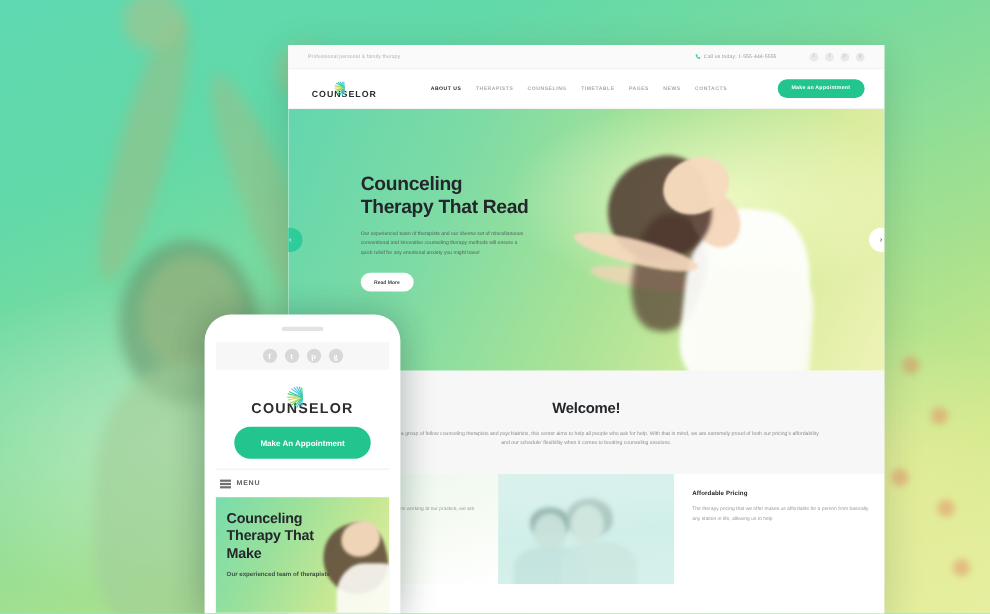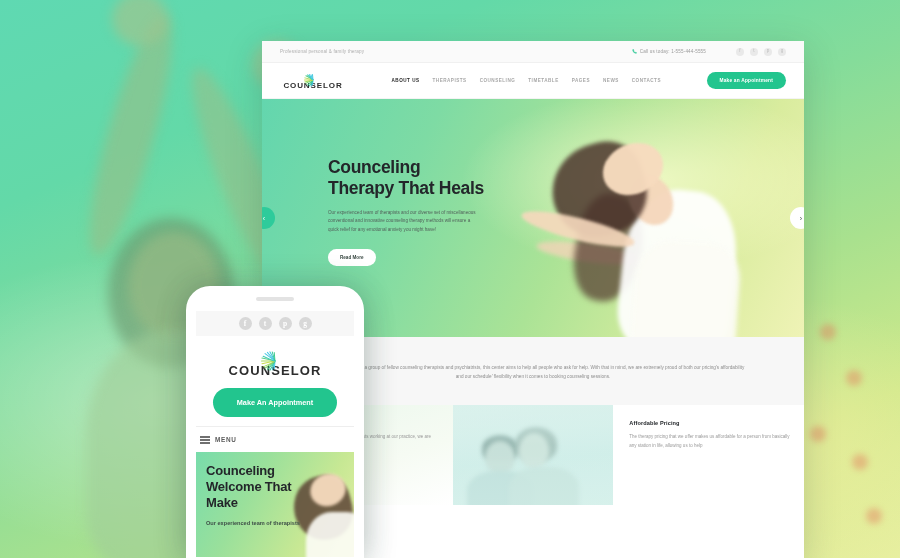--- a/index.html
+++ b/index.html
@@ -277,31 +277,32 @@
         <div class="hw hw-dress2"></div>
         <div class="hw hw-neck"></div>
         <div class="hw hw-hair"></div>
         <div class="hw hw-head"></div>
         <div class="hw hw-armA"></div>
       </div>
 
       <div class="hero-copy">
         <h1 class="hero-h1">
           <span>Counceling</span><br>
-          <span>Therapy That Heals</span>
+          <span>Therapy That Read</span>
         </h1>
         <p class="hero-p">Our experienced team of therapists and our diverse set of miscellaneous conventional and innovative counseling therapy methods will ensure a quick relief for any emotional anxiety you might have!</p>
         <button class="btn-read">Read More</button>
       </div>
 
       <div class="arrow arrow-l">‹</div>
       <div class="arrow arrow-r">›</div>
     </div>
 
     <div class="welcome">
+      <h2>Welcome!</h2>
       <p>Founded in 1999 by a group of fellow counseling therapists and psychiatrists, this center aims to help all people who ask for help. With that in mind, we are extremely proud of both our pricing's affordability and our schedule' flexibility when it comes to booking counseling sessions.</p>
     </div>
 
     <div class="features">
       <div class="feat feat-a">
         <h3>Experienced Therapists</h3>
         <p>With almost a dozen of counseling specialists working at our practice, we are sure that their experience and empathy</p>
       </div>
       <div class="feat feat-b">
         <div class="photo">
@@ -367,21 +368,21 @@
 
       <div class="ph-hero">
         <div class="ph-hero-woman">
           <div class="phw phw-hair"></div>
           <div class="phw phw-head"></div>
           <div class="phw phw-body"></div>
         </div>
         <div class="ph-hero-copy">
           <div class="ph-h1">
             <span>Counceling</span><br>
-            <span>Welcome That</span><br>
+            <span>Therapy That</span><br>
             <span>Make</span>
           </div>
           <div class="ph-p">Our experienced team of therapists</div>
         </div>
       </div>
     </div>
   </div>
 </div>
 
 </body></html>

